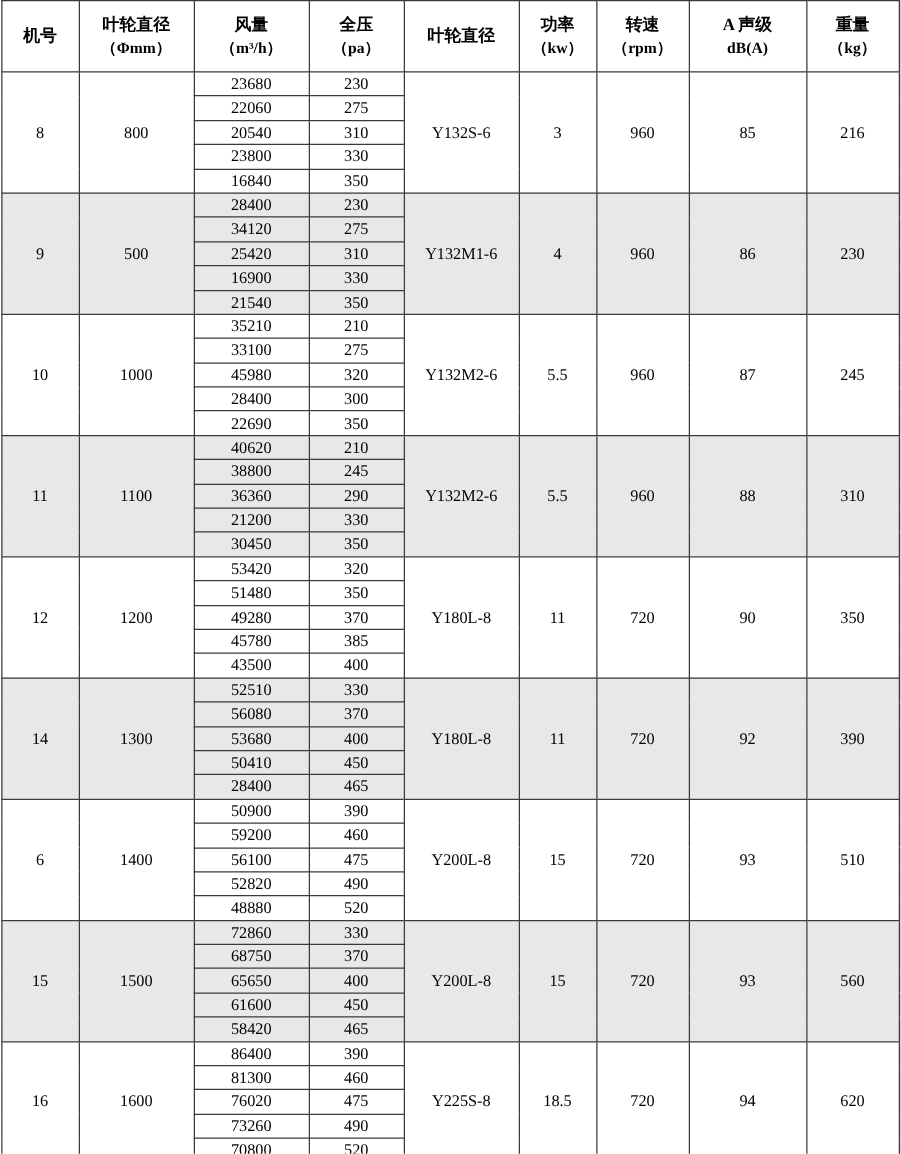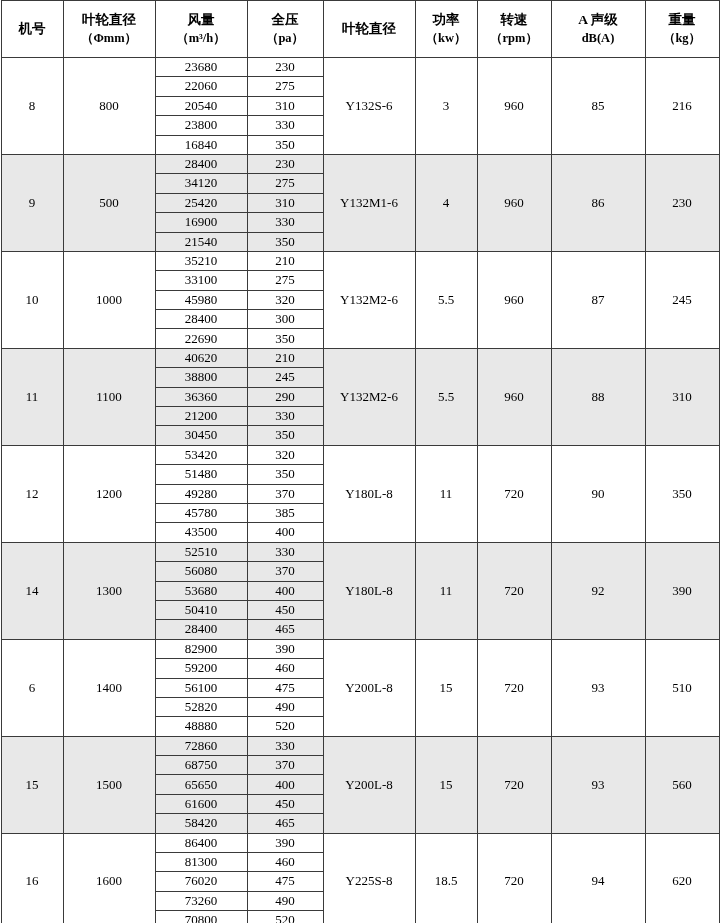--- a/index.html
+++ b/index.html
@@ -248,21 +248,21 @@
         <td class="num">50410</td>
         <td class="num">450</td>
       </tr>
       <tr class="shaded">
         <td class="num">28400</td>
         <td class="num">465</td>
       </tr>
       <tr>
         <td class="num" rowspan="5">6</td>
         <td class="num" rowspan="5">1400</td>
-        <td class="num">82900</td>
+        <td class="num">50900</td>
         <td class="num">390</td>
         <td class="num" rowspan="5">Y200L-8</td>
         <td class="num" rowspan="5">15</td>
         <td class="num" rowspan="5">720</td>
         <td class="num" rowspan="5">93</td>
         <td class="num" rowspan="5">510</td>
       </tr>
       <tr>
         <td class="num">59200</td>
         <td class="num">460</td>

